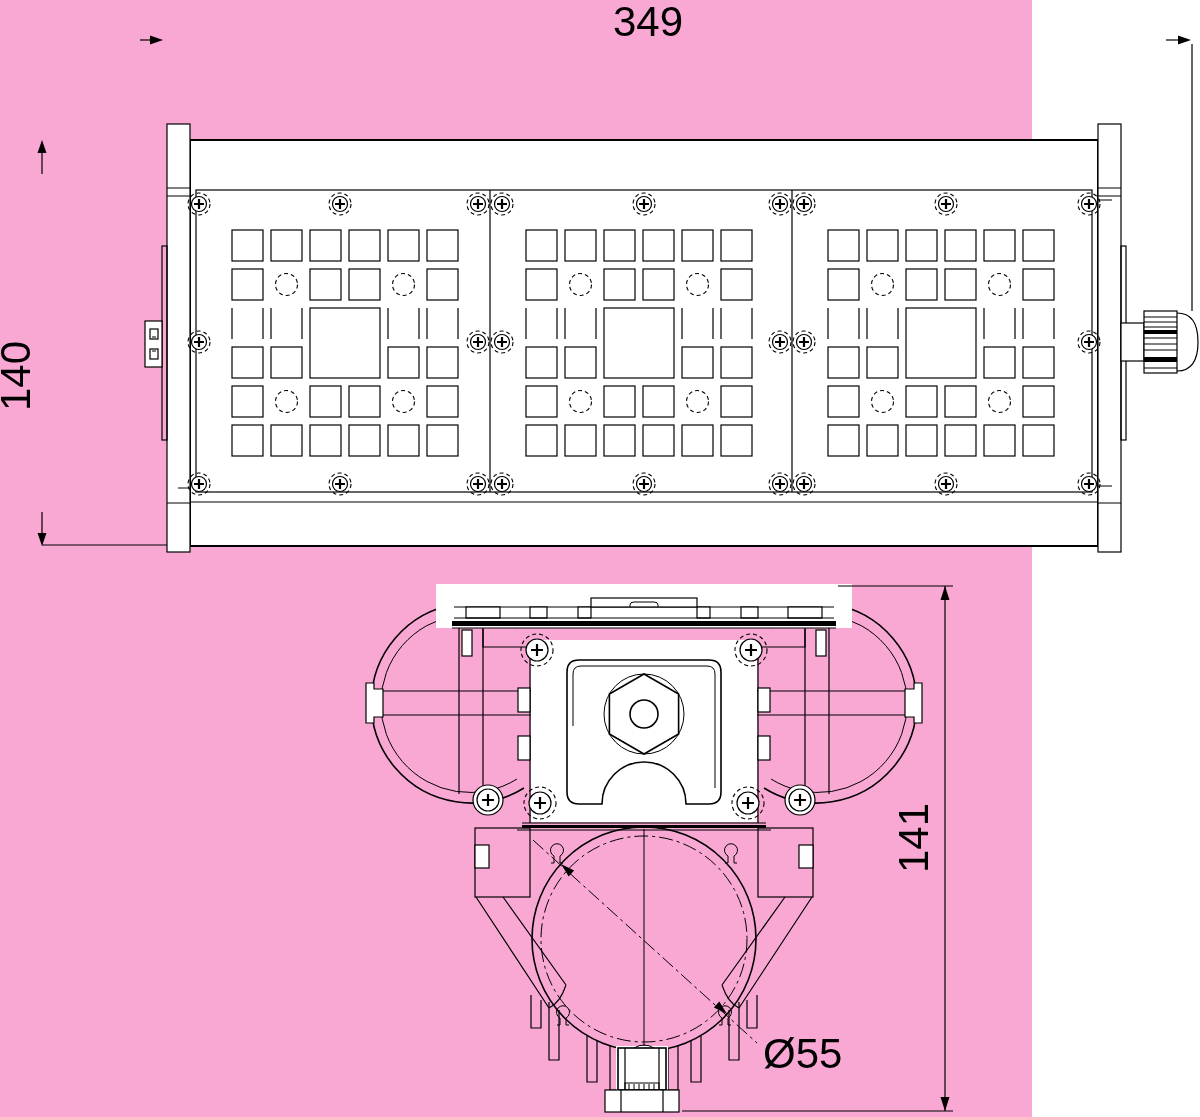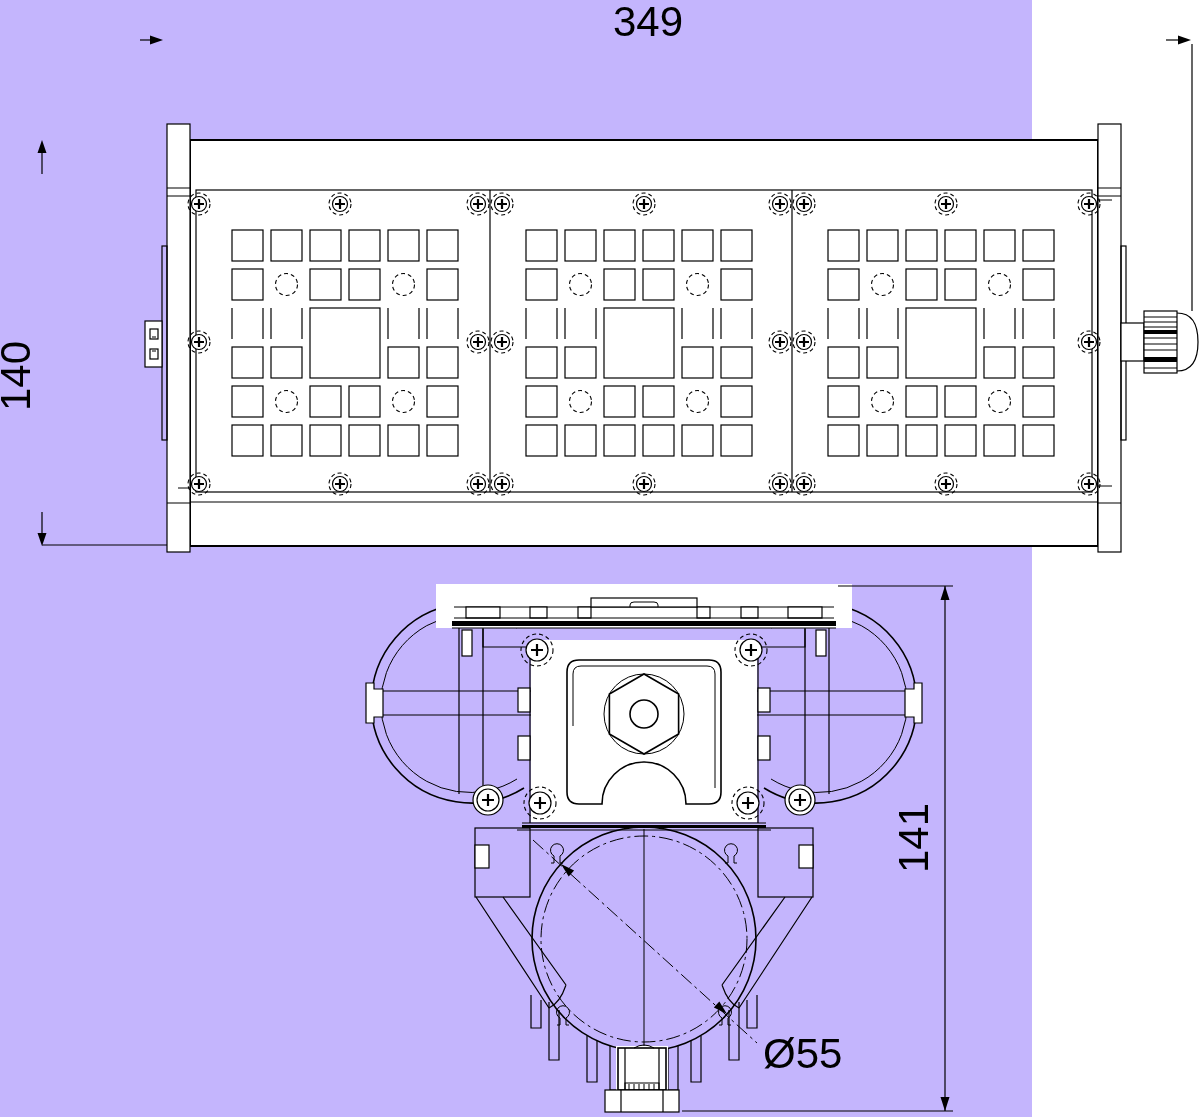--- a/index.html
+++ b/index.html
@@ -1,16 +1,16 @@
 <!DOCTYPE html>
 <html><head>
 <meta charset="utf-8">
 <style>
   html,body{margin:0;padding:0;background:#fff;}
-  #stage{width:1032px;height:1117px;position:relative;background:#c4b5fd;}
+  #stage{width:1032px;height:1117px;position:relative;background:#f9a8d4;}
   svg{display:block;}
   .ln{fill:none;stroke:#000;stroke-width:1.2;}
   .ln15{fill:none;stroke:#000;stroke-width:1.6;}
   .ln2{fill:#fff;stroke:#000;stroke-width:2;}
   .lnthin{fill:none;stroke:#000;stroke-width:1;}
   .w{fill:#fff;stroke:#000;stroke-width:1.2;}
   .wn{fill:#fff;stroke:none;}
   .blk{fill:#000;stroke:none;}
   .dash{fill:none;stroke:#000;stroke-width:1.1;stroke-dasharray:4 3;}
   .dashdot{fill:none;stroke:#000;stroke-width:1;stroke-dasharray:14 4 3 4;}

